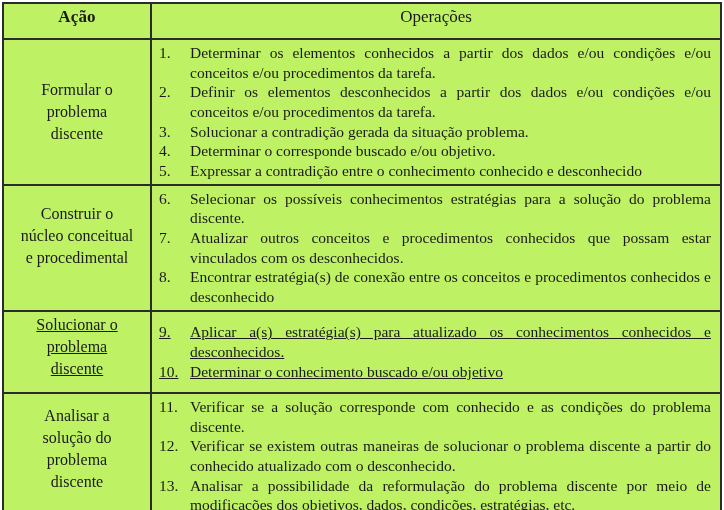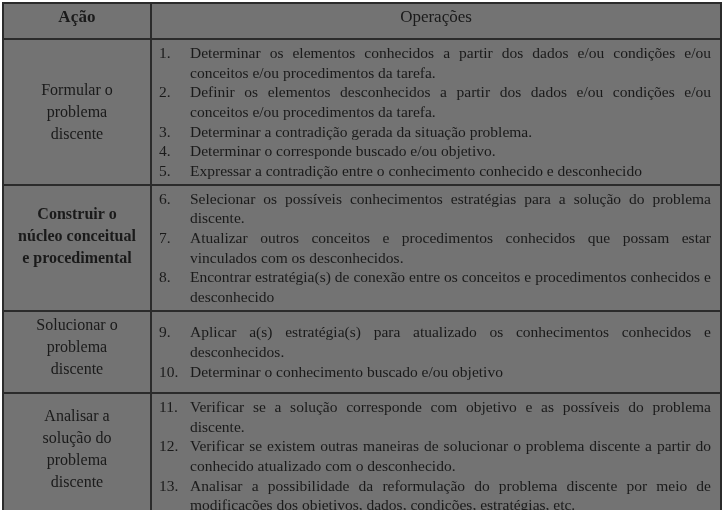--- a/index.html
+++ b/index.html
@@ -14,21 +14,21 @@
     overflow: hidden;
   }
   table.doc-table {
     border-collapse: collapse;
     table-layout: fixed;
     width: 720px;
     margin: 2px;
   }
   .doc-table th, .doc-table td {
     border: 2px solid #2b2b2b;
-    background: #737373;
+    background: #bef264;
   }
   col.c-acao { width: 148px; }
   th.h-acao {
     font-size: 17px;
     font-weight: bold;
     text-align: center;
     vertical-align: top;
     padding: 3px 2px 0 2px;
     height: 36px;
     letter-spacing: 0.2px;
@@ -43,21 +43,21 @@
   }
   td.acao {
     text-align: center;
     vertical-align: middle;
     font-size: 16px;
     line-height: 1.38;
     white-space: pre-line;
     padding: 2px 4px;
   }
   td.acao.pb-xl { }
-  td.acao.pb-lg { padding-bottom: 26px; font-weight: bold; }
+  td.acao.pb-lg { padding-bottom: 26px; }
   td.acao.pb-sm { padding-bottom: 12px; }
   td.acao.pb-md { padding-bottom: 16px; }
   td.ops {
     vertical-align: middle;
     padding: 3px 9px 3px 7px;
     font-size: 15.5px;
   }
   .op {
     display: flex;
     align-items: flex-start;
@@ -68,21 +68,21 @@
     max-width: 31px;
     text-align: left;
   }
   .op .txt {
     flex: 1 1 auto;
     text-align: justify;
     text-justify: inter-word;
   }
   tr.r1 td { height: 142px; }
   tr.r2 td { height: 111px; }
-  tr.r3 td { height: 76px; }
+  tr.r3 td { height: 76px; text-decoration: underline; }
   tr.r4 td { height: 121px; }
 </style>
 </head>
 <body>
 
 <table class="doc-table">
   <colgroup>
     <col class="c-acao">
     <col class="c-ops">
   </colgroup>
@@ -100,21 +100,21 @@
       <div class="op">
         <span class="num">1.</span>
         <span class="txt">Determinar os elementos conhecidos a partir dos dados e/ou condições e/ou conceitos e/ou procedimentos da tarefa.</span>
       </div>
       <div class="op">
         <span class="num">2.</span>
         <span class="txt">Definir os elementos desconhecidos a partir dos dados e/ou condições e/ou conceitos e/ou procedimentos da tarefa.</span>
       </div>
       <div class="op">
         <span class="num">3.</span>
-        <span class="txt">Determinar a contradição gerada da situação problema.</span>
+        <span class="txt">Solucionar a contradição gerada da situação problema.</span>
       </div>
       <div class="op">
         <span class="num">4.</span>
         <span class="txt">Determinar o corresponde buscado e/ou objetivo.</span>
       </div>
       <div class="op">
         <span class="num">5.</span>
         <span class="txt">Expressar a contradição entre o conhecimento conhecido e desconhecido</span>
       </div>
     </td>
@@ -157,21 +157,21 @@
   </tr>
 
   <tr class="r4">
     <td class="acao pb-md">Analisar a
 solução do
 problema
 discente</td>
     <td class="ops">
       <div class="op">
         <span class="num">11.</span>
-        <span class="txt">Verificar se a solução corresponde com objetivo e as possíveis do problema discente.</span>
+        <span class="txt">Verificar se a solução corresponde com conhecido e as condições do problema discente.</span>
       </div>
       <div class="op">
         <span class="num">12.</span>
         <span class="txt">Verificar se existem outras maneiras de solucionar o problema discente a partir do conhecido atualizado com o desconhecido.</span>
       </div>
       <div class="op">
         <span class="num">13.</span>
         <span class="txt">Analisar a possibilidade da reformulação do problema discente por meio de modificações dos objetivos, dados, condições, estratégias, etc.</span>
       </div>
     </td>

